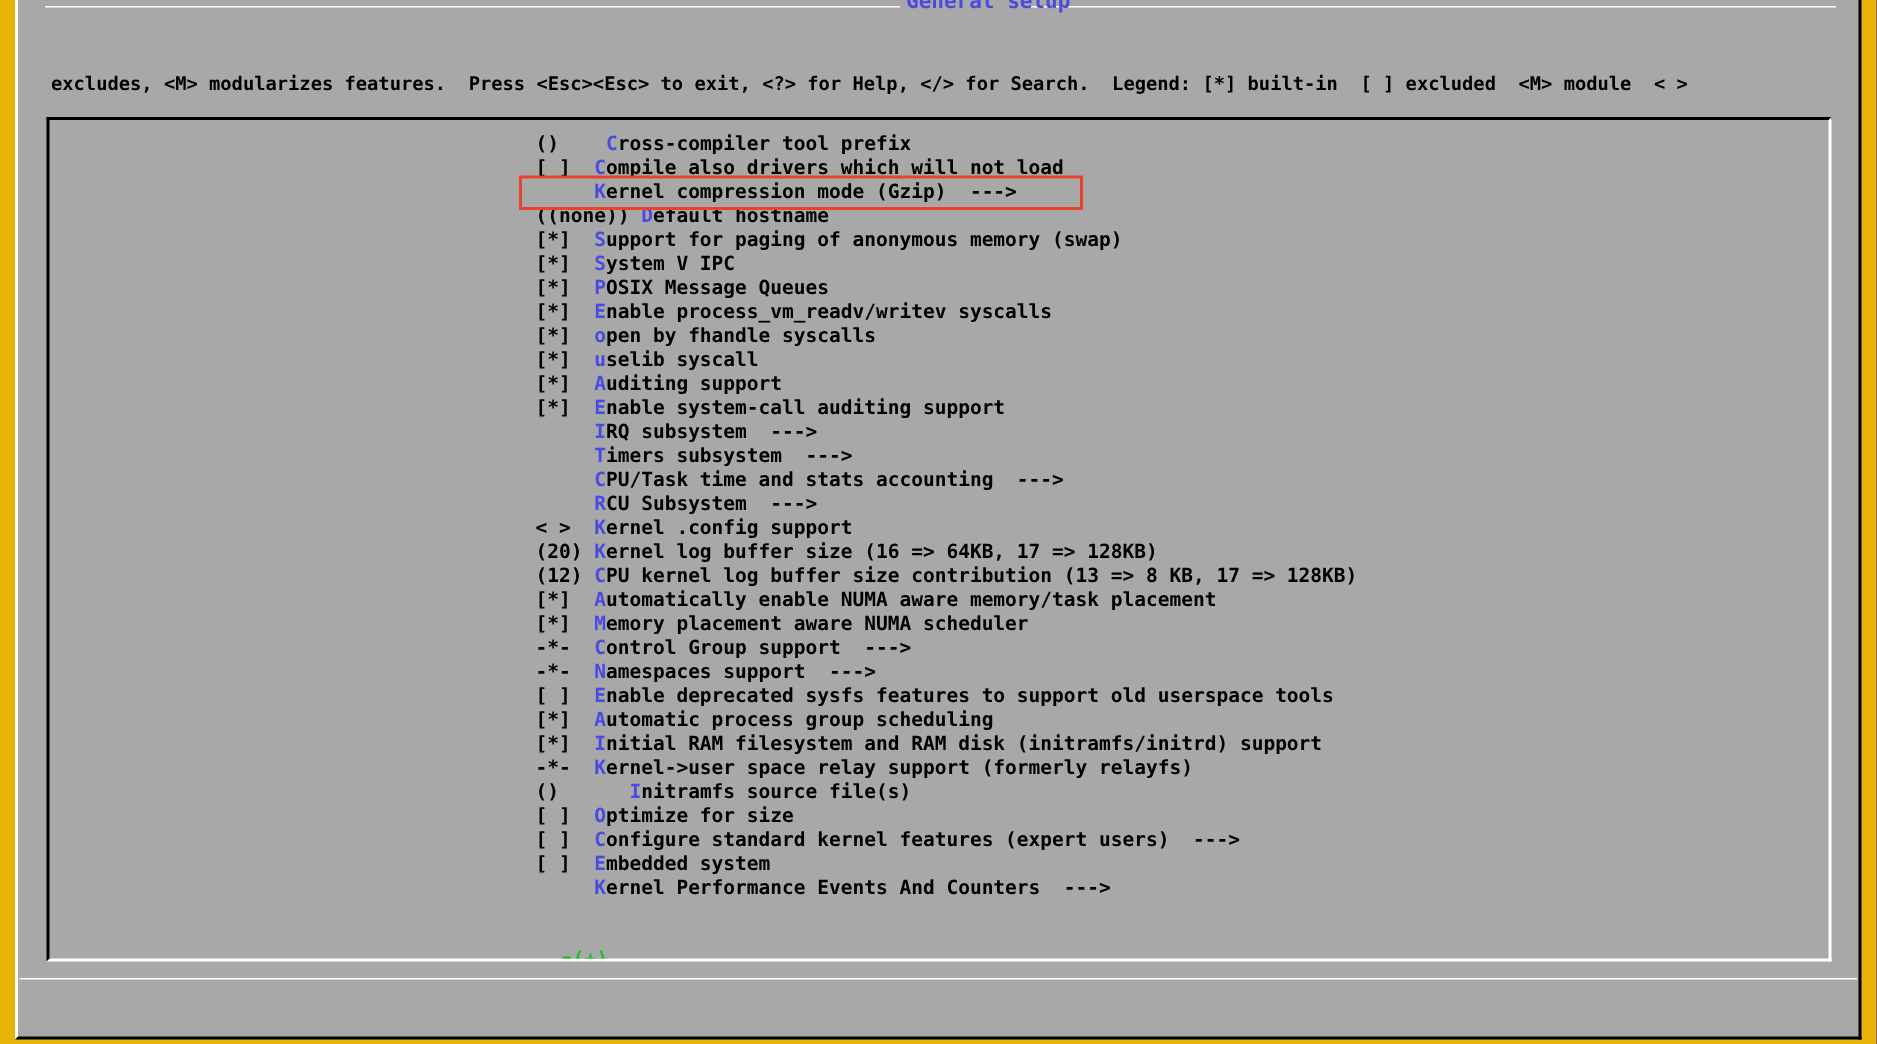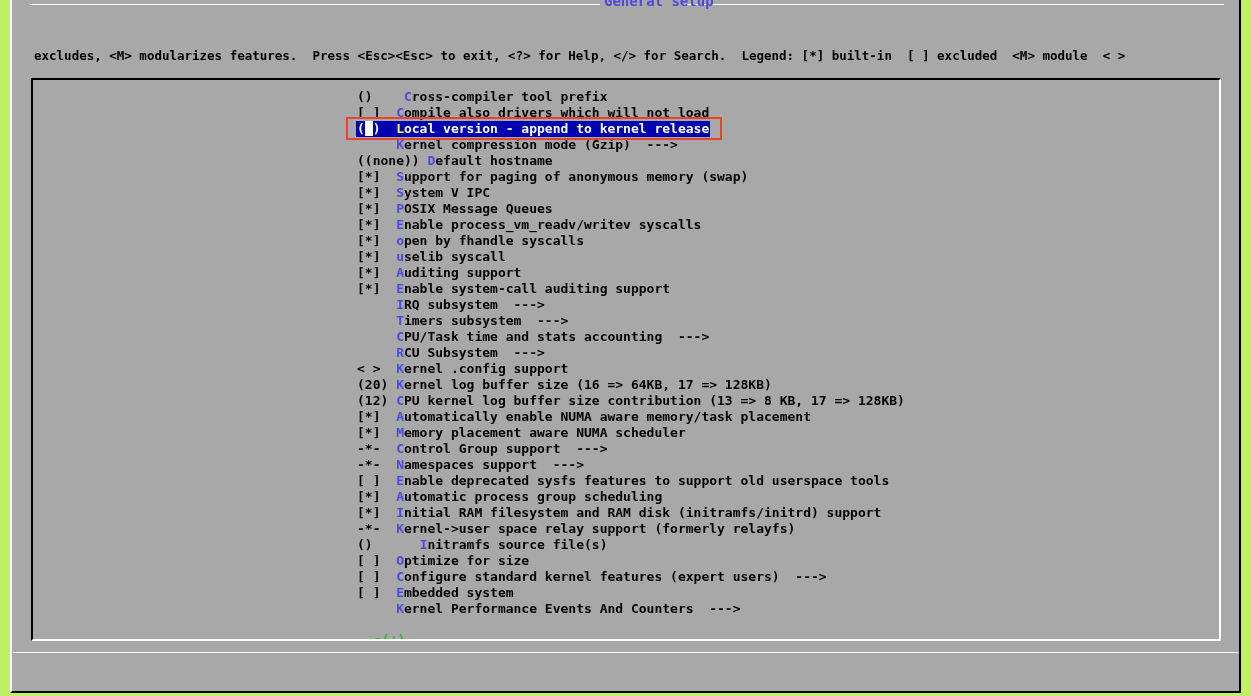--- a/index.html
+++ b/index.html
@@ -15,21 +15,21 @@
     font-size: 13px;
     line-height: 16px;
   }
 
   
   #screen {
     position: absolute;
     left: 0; top: 0;
     width: 1251px;
     height: 696px;
-    background: #bef264;
+    background: #eab308;
   }
 
   
   #dialog {
     position: absolute;
     left: 10px;
     top: 0px;
     width: 1231px;
     height: 693px;
     background: #a8a8a8;
@@ -205,21 +205,20 @@
 
     <div id="helptext">
       <div>excludes, &lt;M&gt; modularizes features.  Press &lt;Esc&gt;&lt;Esc&gt; to exit, &lt;?&gt; for Help, &lt;/&gt; for Search.  Legend: [*] built-in  [ ] excluded  &lt;M&gt; module  &lt; &gt;</div>
       <div>module capable</div>
     </div>
 
     <div id="listbox">
       <div id="menu-items">
           <div class="menu-row"><span>()    </span><span class="hk">C</span><span>ross-compiler tool prefix</span></div>
           <div class="menu-row"><span>[ ]  </span><span class="hk">C</span><span>ompile also drivers which will not load</span></div>
-          <div class="menu-row sel"><span>(</span><span class="cursor"> </span><span>)  </span><span class="hk">L</span><span>ocal version - append to kernel release</span></div>
           <div class="menu-row"><span>     </span><span class="hk">K</span><span>ernel compression mode (Gzip)  ---&gt;</span></div>
           <div class="menu-row"><span>((none)) </span><span class="hk">D</span><span>efault hostname</span></div>
           <div class="menu-row"><span>[*]  </span><span class="hk">S</span><span>upport for paging of anonymous memory (swap)</span></div>
           <div class="menu-row"><span>[*]  </span><span class="hk">S</span><span>ystem V IPC</span></div>
           <div class="menu-row"><span>[*]  </span><span class="hk">P</span><span>OSIX Message Queues</span></div>
           <div class="menu-row"><span>[*]  </span><span class="hk">E</span><span>nable process_vm_readv/writev syscalls</span></div>
           <div class="menu-row"><span>[*]  </span><span class="hk">o</span><span>pen by fhandle syscalls</span></div>
           <div class="menu-row"><span>[*]  </span><span class="hk">u</span><span>selib syscall</span></div>
           <div class="menu-row"><span>[*]  </span><span class="hk">A</span><span>uditing support</span></div>
           <div class="menu-row"><span>[*]  </span><span class="hk">E</span><span>nable system-call auditing support</span></div>

